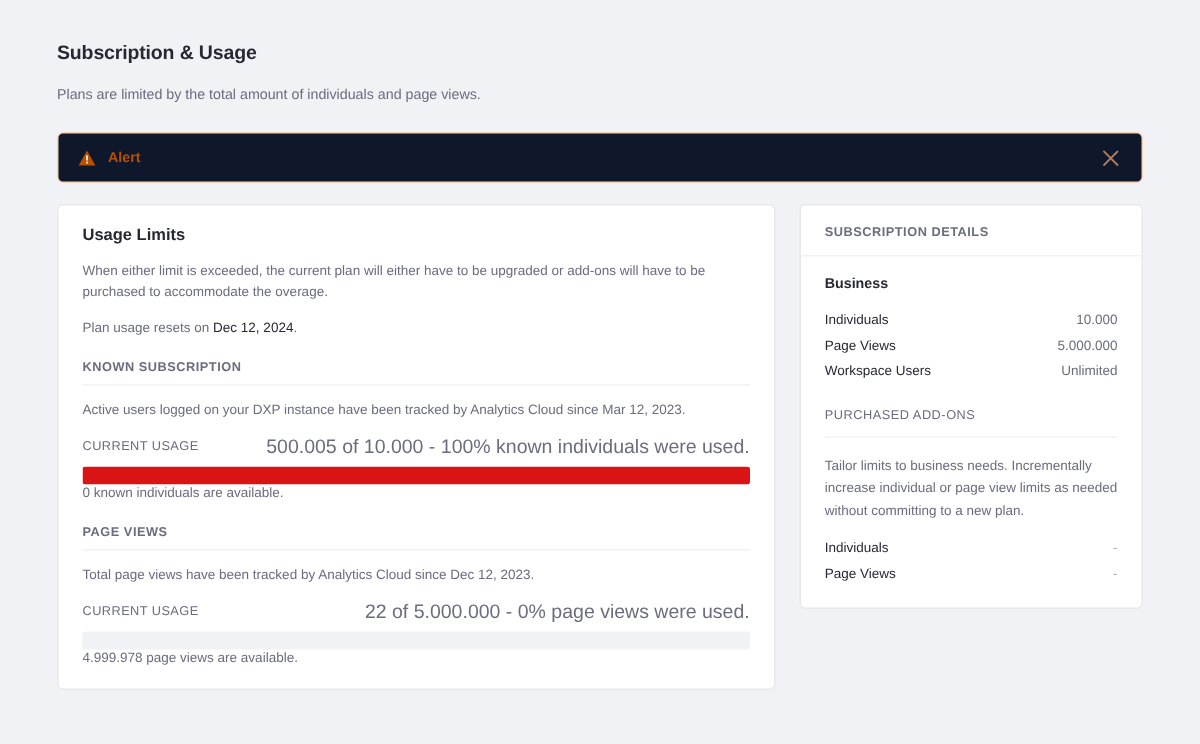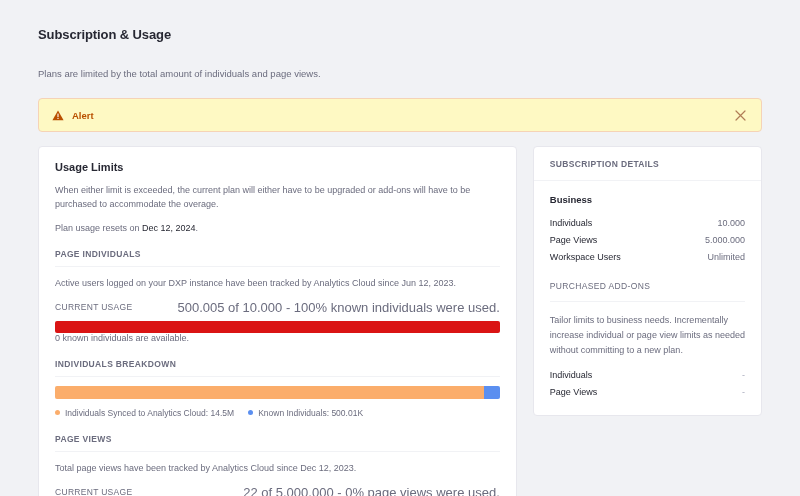--- a/index.html
+++ b/index.html
@@ -16,27 +16,27 @@
   .page-header { padding: 11px 22px 0 22px; }
   .page-title {
     font-size: 13px;
     font-weight: bold;
     color: #272833;
     letter-spacing: -0.1px;
   }
   .page-subtitle {
     font-size: 9.5px;
     color: #6b6c7e;
-    margin-top: 26px;
+    margin-top: 16px;
   }
 
   
   .alert {
     margin: 19px 22px 0 22px;
-    background: #fef9c3;
+    background: #0f172a;
     border: 1px solid #f5d3b6;
     border-radius: 4px;
     height: 34px;
     display: flex;
     align-items: center;
     padding: 0 12px 0 12px;
   }
   .alert-icon {
     width: 13px; height: 13px;
     flex: 0 0 auto;
@@ -248,49 +248,32 @@
   <div class="content">
 
     <div class="card card-left">
       <div class="card-title">Usage Limits</div>
       <div class="card-desc">When either limit is exceeded, the current plan will either have to be upgraded or add-ons will have to be purchased to accommodate the overage.</div>
       <div class="card-reset">
         <span>Plan usage resets on </span><b>Dec 12, 2024</b><span>.</span>
       </div>
 
       <div class="section">
-        <div class="section-head">PAGE INDIVIDUALS</div>
-        <div class="section-desc">Active users logged on your DXP instance have been tracked by Analytics Cloud since Jun 12, 2023.</div>
+        <div class="section-head">KNOWN SUBSCRIPTION</div>
+        <div class="section-desc">Active users logged on your DXP instance have been tracked by Analytics Cloud since Mar 12, 2023.</div>
         <div class="usage-row">
           <span class="usage-label">CURRENT USAGE</span>
           <span class="usage-value">500.005 of 10.000 - 100% known individuals were used.</span>
         </div>
         <div class="bar-track">
           <div class="bar-fill" id="ki-fill" style="width: 100%; background: rgb(218, 20, 20);"></div>
         </div>
         <div class="bar-note">0 known individuals are available.</div>
       </div>
 
-      <div class="section">
-        <div class="section-head">INDIVIDUALS BREAKDOWN</div>
-        <div class="breakdown-track" id="breakdown-track">
-            <div class="bar-fill" style="width: 96.5%; background: rgb(251, 173, 107);"></div>
-            <div class="bar-fill" style="width: 3.5%; background: rgb(91, 143, 240);"></div>
-          </div>
-        <div class="legend" id="breakdown-legend">
-            <div class="legend-item">
-              <span class="legend-dot" style="background: rgb(251, 173, 107);"></span>
-              <span>Individuals Synced to Analytics Cloud: 14.5M</span>
-            </div>
-            <div class="legend-item">
-              <span class="legend-dot" style="background: rgb(91, 143, 240);"></span>
-              <span>Known Individuals: 500.01K</span>
-            </div>
-          </div>
-      </div>
 
       <div class="section">
         <div class="section-head">PAGE VIEWS</div>
         <div class="section-desc">Total page views have been tracked by Analytics Cloud since Dec 12, 2023.</div>
         <div class="usage-row">
           <span class="usage-label">CURRENT USAGE</span>
           <span class="usage-value">22 of 5.000.000 - 0% page views were used.</span>
         </div>
         <div class="bar-track">
           <div class="bar-fill" id="pv-fill" style="width: 0%; background: rgb(11, 95, 255);"></div>

